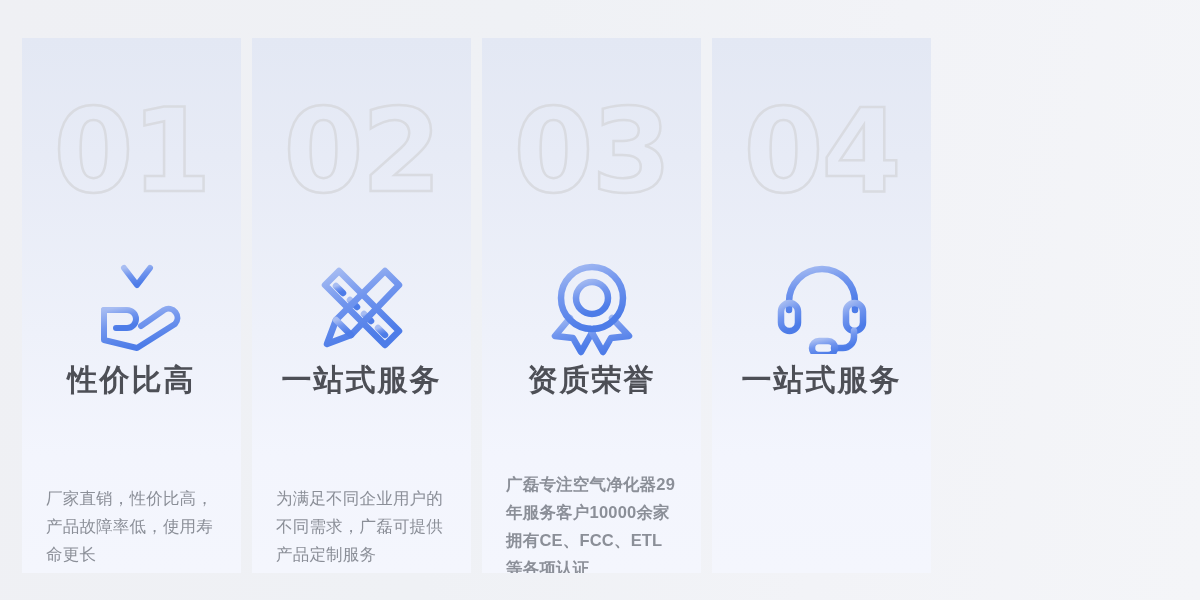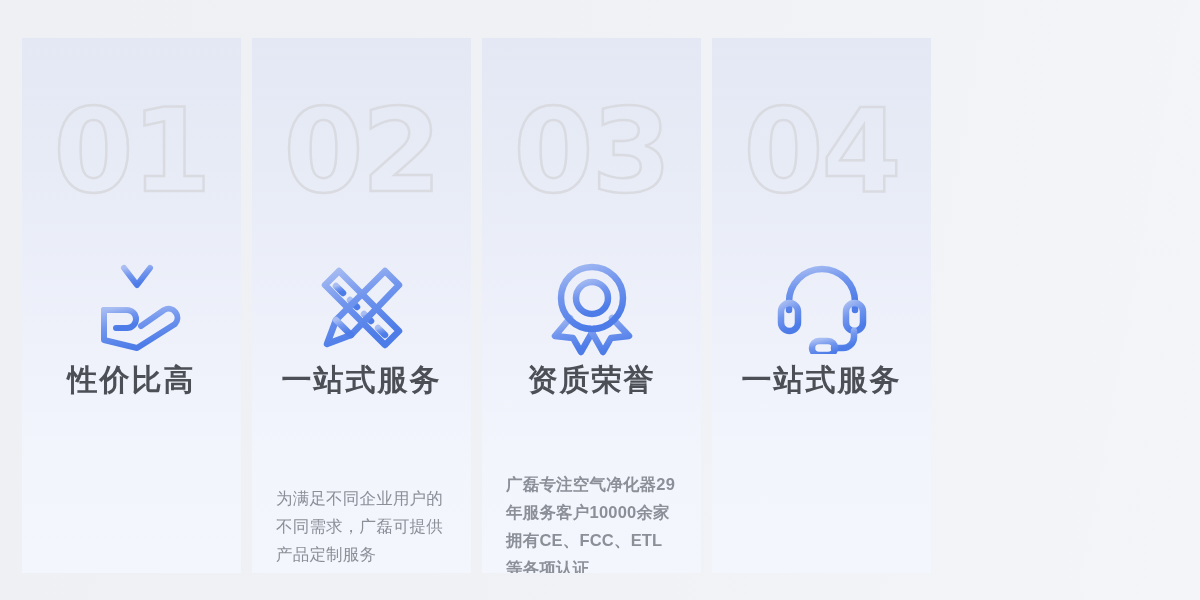--- a/index.html
+++ b/index.html
@@ -121,20 +121,21 @@
         <path d="M44 6 L57 23 L70 6"></path>
         <path d="M40 27 H74"></path>
         <path d="M40 39 H74"></path>
         <path d="M57 23 V49"></path>
         <path d="M11 45 V76"></path>
         <path d="M24 48 H47 a9 9 0 0 1 0 18 H36"></path>
         <path d="M24 48 V78 L57 86 L95 62 a9 9 0 0 0 -11 -14 L61 64"></path>
       </svg>
     </div>
     <div class="card-title">性价比高</div>
+    <div class="card-desc lines-3">厂家直销，性价比高，产品故障率低，使用寿命更长</div>
   </div>
 
   <div class="feature-card">
     <div class="card-number">02</div>
     <div class="card-icon">
       <svg width="92" height="92" viewBox="0 0 92 92" fill="none" stroke="url(#iconGrad)" stroke-width="6.5" stroke-linecap="round" stroke-linejoin="round">
 
         <path d="M23 9 L9 23 L69 83 L83 69 Z"></path>
         <path d="M20 24 L27 31"></path>
         <path d="M34 38 L41 45"></path>

